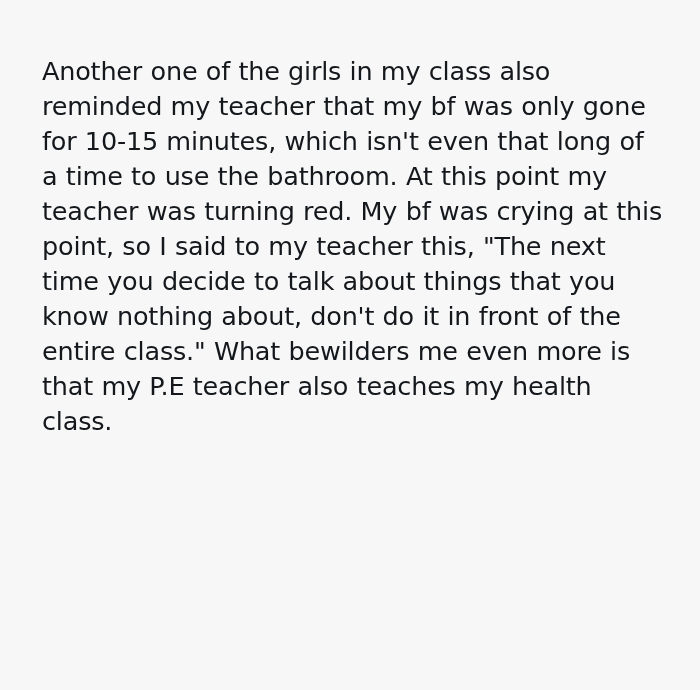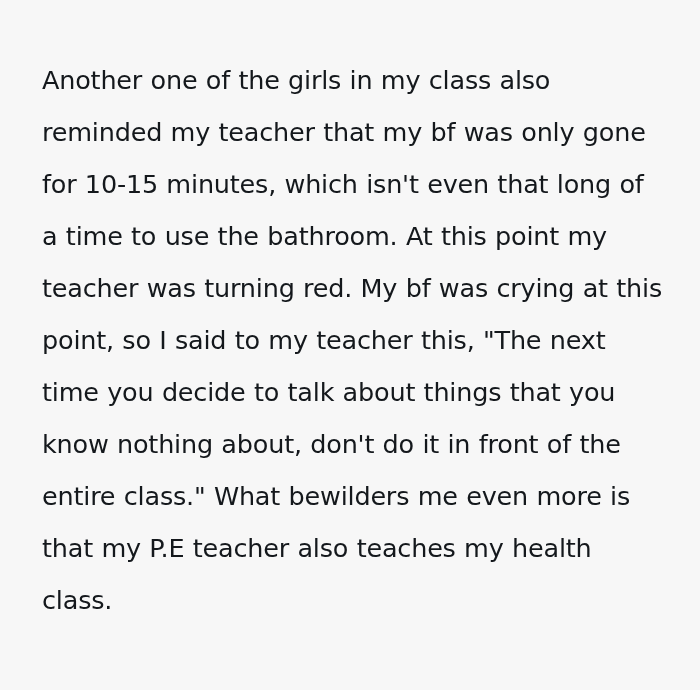--- a/index.html
+++ b/index.html
@@ -18,21 +18,21 @@
     width: 700px;
     height: 690px;
     background: #f7f7f7;
     padding: 28px 36px 0 42px;
     display: block;
   }
   .story-text {
     color: #14181c;
     font-family: "DejaVu Sans", sans-serif;
     font-size: 25.5px;
-    line-height: 52px;
+    line-height: 35px;
     letter-spacing: -0.2px;
     word-spacing: 0.5px;
     white-space: pre-wrap;
     text-align: left;
   }
 </style>
 </head>
 <body>
 
 <div class="page">

